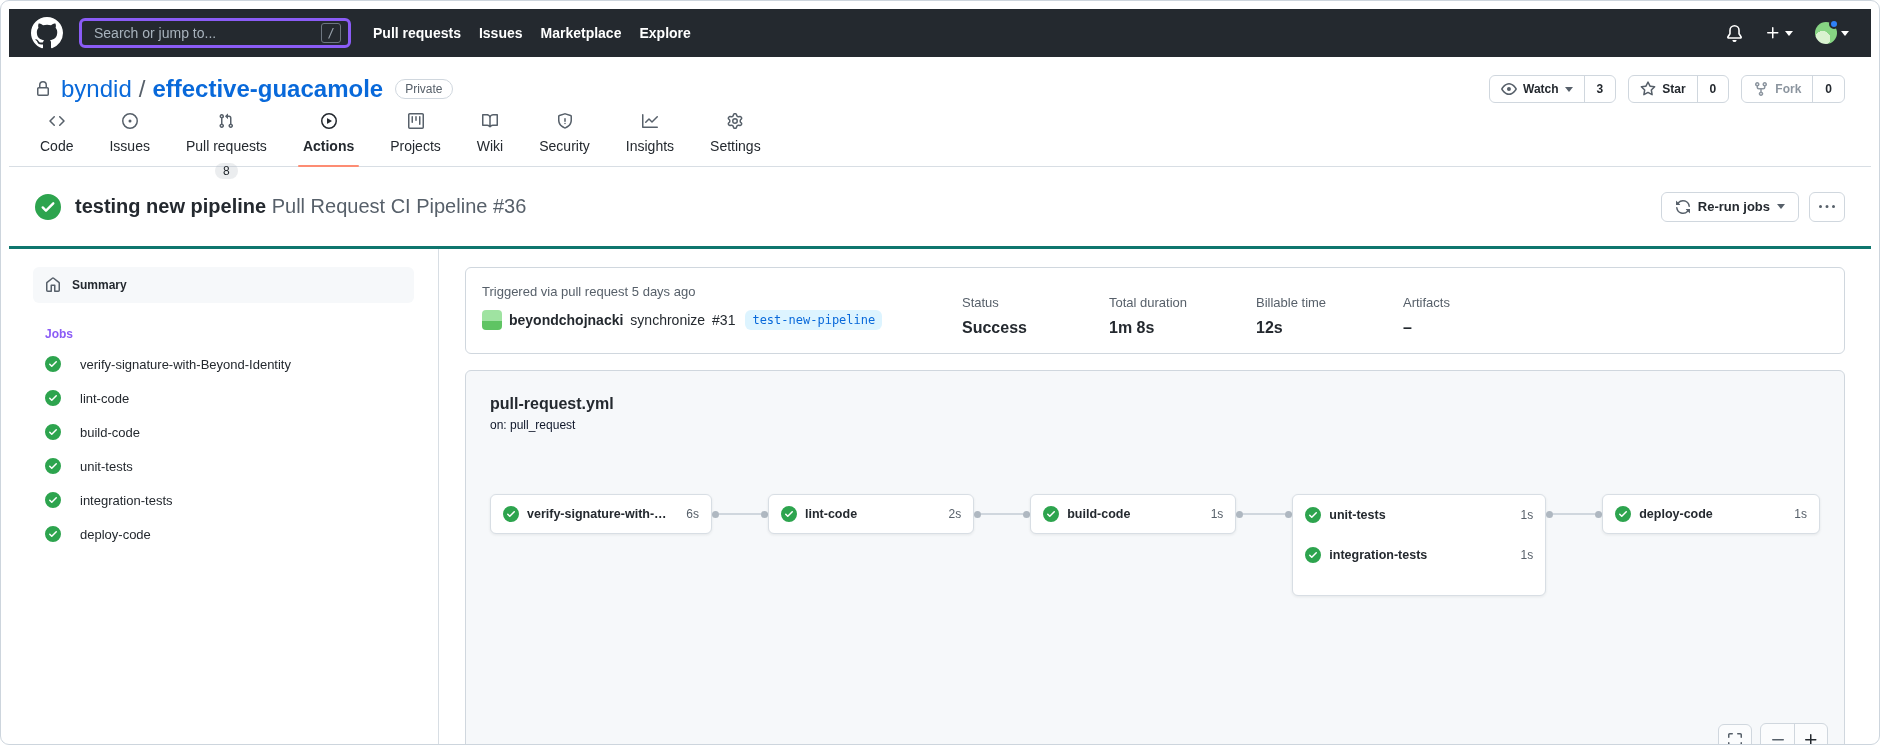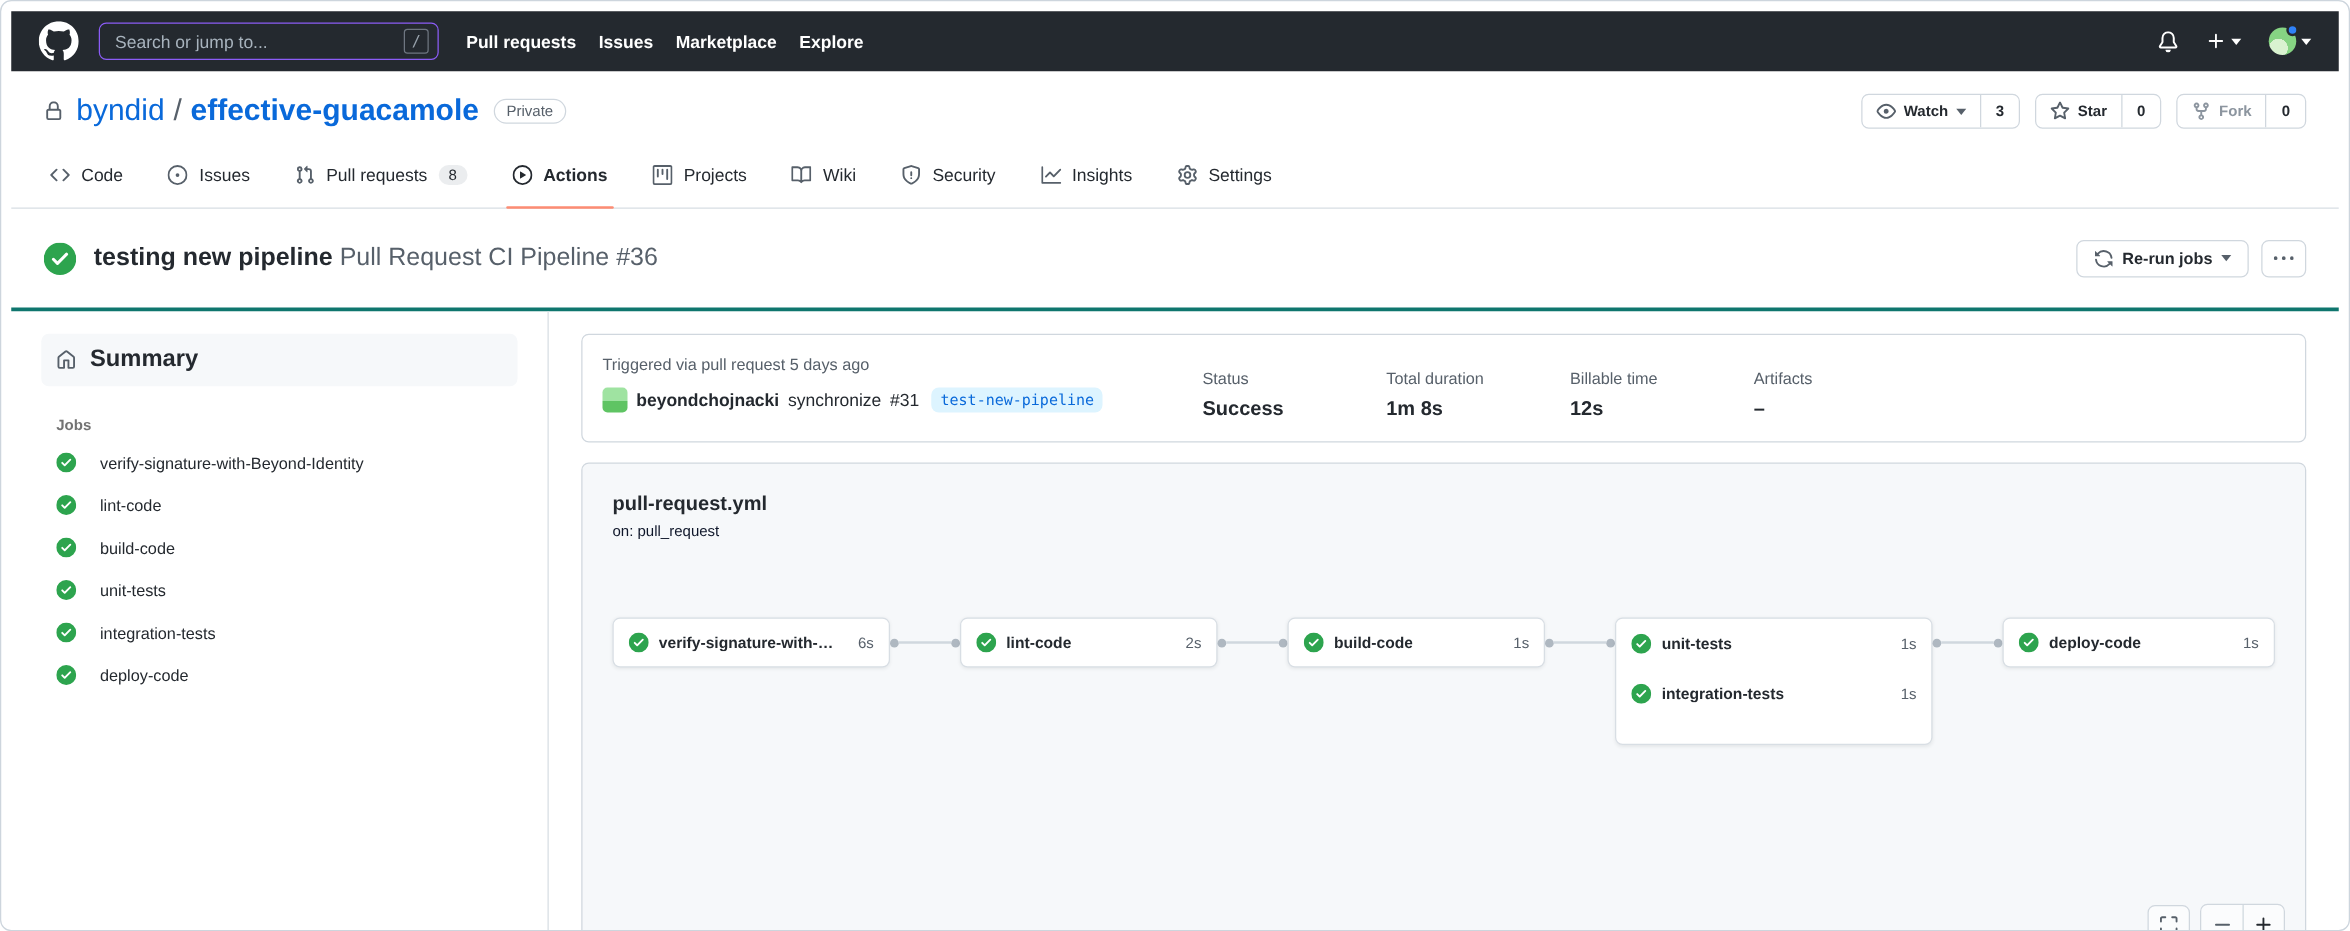--- a/index.html
+++ b/index.html
@@ -2,21 +2,21 @@
 <html><head>
 <meta charset="utf-8">
 <style>
   * { box-sizing: border-box; }
   body { margin: 0; background: #fff; font-family: "Liberation Sans", sans-serif; color: #24292f; }
   .page { position: relative; width: 1880px; height: 745px; border: 1px solid #cdd5dd; border-radius: 9px; padding: 8px; background: #fff; overflow: hidden; }
 
   
   .topnav { height: 48px; background: #24292f; display: flex; align-items: center; padding: 0 22px; gap: 16px; }
   .gh-logo svg { width: 32px; height: 32px; fill: #fff; display: block; }
-  .searchbox { display: flex; align-items: center; width: 272px; height: 30px; border: 1px solid #8b5cf6; border-radius: 6px; padding: 0 7px 0 10px; }
+  .searchbox { display: flex; align-items: center; width: 272px; height: 30px; border: 3px solid #8b5cf6; border-radius: 6px; padding: 0 7px 0 10px; }
   .searchbox input { flex: 1; background: transparent; border: none; outline: none; color: #c9d1d9; font-size: 14px; font-family: "Liberation Sans", sans-serif; min-width: 0; }
   .searchbox input::placeholder { color: #a8b3bd; }
   .key-hint { width: 20px; height: 20px; border: 1px solid #6e7681; border-radius: 3px; color: #9aa4ae; font-size: 12px; display: flex; align-items: center; justify-content: center; font-family: "DejaVu Sans Mono", monospace; flex: none; }
   .nav-links { display: flex; gap: 18px; margin-left: 6px; }
   .nav-link { color: #fff; font-size: 14px; font-weight: 700; cursor: pointer; white-space: nowrap; }
   .nav-right { margin-left: auto; display: flex; align-items: center; gap: 22px; }
   .nav-icon svg { fill: #fff; display: block; }
   .iconbtn { display: flex; align-items: center; gap: 4px; color: #fff; cursor: pointer; }
   .caret { width: 0; height: 0; border-left: 4px solid transparent; border-right: 4px solid transparent; border-top: 5px solid currentColor; display: inline-block; }
   .avatar-wrap { position: relative; display: flex; align-items: center; gap: 4px; color: #fff; cursor: pointer; }
@@ -35,21 +35,21 @@
   .soc-btn { display: flex; border: 1px solid #d0d7de; border-radius: 6px; overflow: hidden; font-size: 12px; font-weight: 700; background: #fff; cursor: pointer; }
   .soc-main { display: flex; align-items: center; gap: 6px; padding: 5px 11px; color: #24292f; }
   .soc-main svg { width: 16px; height: 16px; fill: #57606a; }
   .soc-main .caret { color: #57606a; }
   .soc-count { padding: 5px 12px; border-left: 1px solid #d0d7de; display: flex; align-items: center; }
   .soc-btn.disabled .soc-label { color: #8c959f; }
   .soc-btn.disabled svg { fill: #8c959f; }
 
   
   .tabs { display: flex; gap: 10px; padding: 0 18px; border-bottom: 1px solid #d8dee4; height: 54px; align-items: stretch; }
-  .tab { display: flex; align-items: center; gap: 9px; padding: 0 13px; font-size: 14px; color: #24292f; position: relative; cursor: pointer; white-space: nowrap; }
+  .tab { display: flex; align-items: center; gap: 9px; padding: 0 13px; font-size: 14px; color: #24292f; position: relative; cursor: pointer; white-space: nowrap; flex-direction: column; }
   .tab svg { width: 16px; height: 16px; fill: #57606a; flex: none; }
   .tab.active { font-weight: 700; }
   .tab.active svg { fill: #24292f; }
   .tab.active::after { content: ""; position: absolute; left: 8px; right: 8px; bottom: -1px; height: 2px; background: #fd8c73; border-radius: 3px; }
   .tab-badge { background: rgba(175,184,193,.25); border-radius: 2em; padding: 1px 8px; font-size: 12px; font-weight: 500; }
 
   
   .run-header { display: flex; align-items: center; padding: 0 26px; height: 82px; border-bottom: 3px solid #0f766e; }
   .check { fill: #2da44e; flex: none; display: block; }
   .run-title { font-size: 20px; margin-left: 14px; }
@@ -57,23 +57,23 @@
   .run-title .t-sub { color: #57606a; }
   .run-actions { margin-left: auto; display: flex; gap: 10px; }
   .btn { display: flex; align-items: center; gap: 7px; border: 1px solid #d0d7de; border-radius: 6px; background: #fff; padding: 6px 13px; font-size: 13px; font-weight: 700; color: #24292f; cursor: pointer; font-family: "Liberation Sans", sans-serif; }
   .btn svg { width: 16px; height: 16px; fill: #57606a; }
   .btn .caret { color: #57606a; }
   .kebab-btn { width: 36px; justify-content: center; padding: 6px 0; }
 
   
   .content { display: flex; height: 543px; }
   .sidebar { width: 430px; flex: none; padding: 18px 24px; border-right: 1px solid #d8dee4; }
-  .summary-item { display: flex; align-items: center; gap: 11px; background: #f6f8fa; border-radius: 6px; padding: 10px 12px; font-size: 19px; font-weight: 700; cursor: pointer; }
+  .summary-item { display: flex; align-items: center; gap: 11px; background: #f6f8fa; border-radius: 6px; padding: 10px 12px; font-size: 12px; font-weight: 700; cursor: pointer; }
   .summary-item svg { width: 16px; height: 16px; fill: #57606a; }
-  .jobs-heading { margin: 24px 0 6px 12px; font-size: 12px; font-weight: 700; color: #737373; }
+  .jobs-heading { margin: 24px 0 6px 12px; font-size: 12px; font-weight: 700; color: #8b5cf6; }
   .job-item { display: flex; align-items: center; gap: 19px; padding: 9px 12px; font-size: 13px; cursor: pointer; }
   .job-item .check { width: 16px; height: 16px; }
 
   .main { flex: 1; display: flex; flex-direction: column; padding: 18px 26px; overflow: hidden; }
   .meta-card { border: 1px solid #d0d7de; border-radius: 6px; padding: 16px; display: flex; }
   .trigger-col { width: 480px; flex: none; }
   .trigger-line { font-size: 13px; color: #57606a; }
   .actor-line { display: flex; align-items: center; gap: 7px; margin-top: 11px; font-size: 14px; }
   .actor-avatar { width: 20px; height: 20px; border-radius: 4px; background: linear-gradient(180deg, #9fe3a1 0 55%, #5fc463 55%); flex: none; }
   .actor-name { font-weight: 700; }

